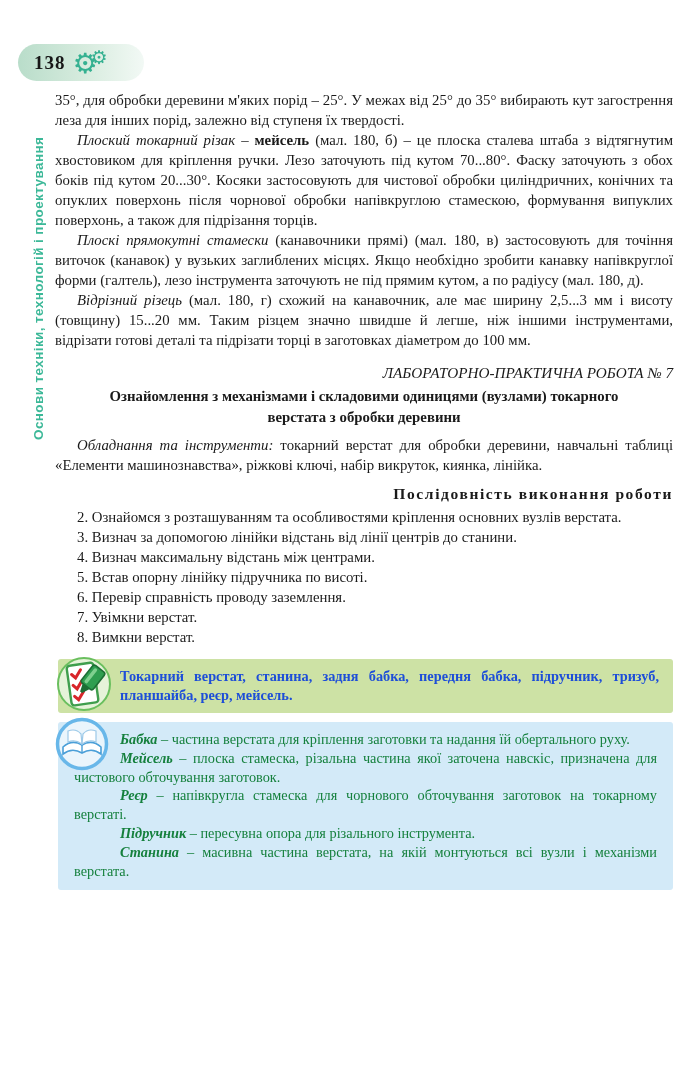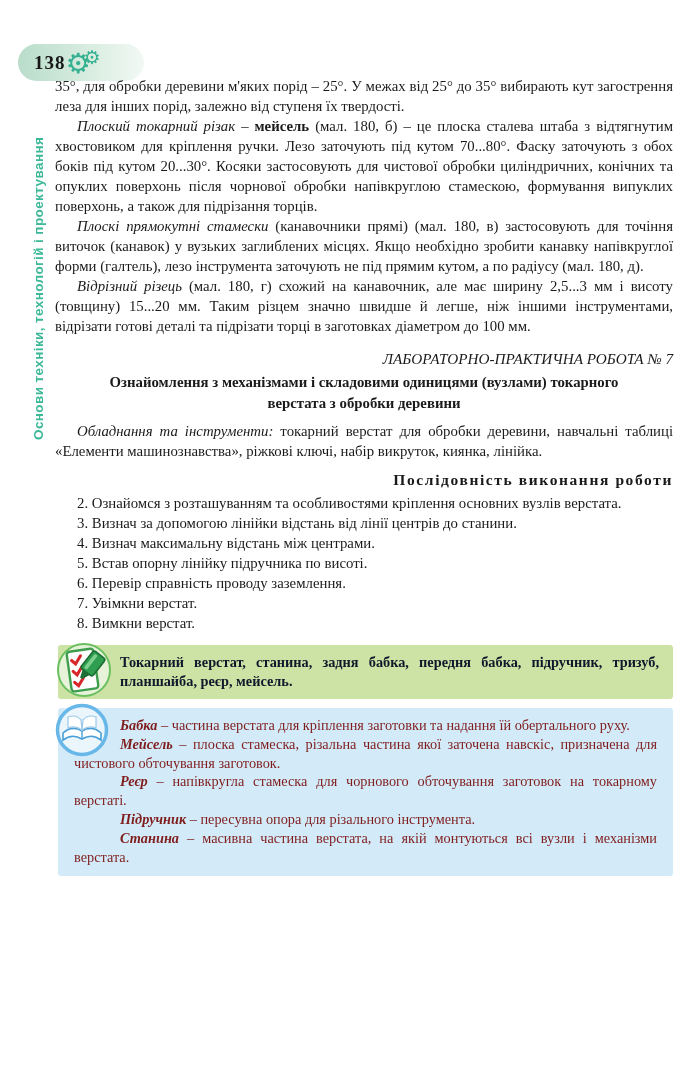--- a/index.html
+++ b/index.html
@@ -8,37 +8,37 @@
     font-family:"Liberation Serif", serif;color:#1a1a1a;overflow:hidden;
   }
   .it{font-style:italic;}
   .bd{font-weight:bold;}
 
   
   .header-pill{
     position:absolute;left:18px;top:44px;width:126px;height:37px;
     border-radius:19px;
     background:linear-gradient(90deg,#b9ddca 0%,#d8ecdf 55%,#f2f9f5 100%);
-    display:flex;align-items:center;padding-left:16px;box-sizing:border-box;
+    display:flex;align-items:center;padding-left:16px;box-sizing:border-box;gap:7px;
   }
   .page-number{font-weight:bold;font-size:19px;letter-spacing:1px;color:#171717;}
   .gear-glyphs{color:#35b191;line-height:0;white-space:nowrap;}
   .gear-glyphs .g1{font-family:"DejaVu Sans",sans-serif;font-size:28px;}
   .gear-glyphs .g2{font-family:"DejaVu Sans",sans-serif;font-size:19px;margin-left:-7px;vertical-align:9px;}
 
   
   .sidebar-label{
     position:absolute;left:31px;top:440px;transform:rotate(-90deg);transform-origin:0 0;
     font-family:"Liberation Sans",sans-serif;font-weight:bold;font-size:13.5px;
     letter-spacing:0.4px;color:#3cb898;white-space:nowrap;
   }
 
   
   .content{
-    position:absolute;left:55px;top:76px;width:618px;
+    position:absolute;left:55px;top:90px;width:618px;
     font-size:14.8px;line-height:20px;text-align:justify;
   }
   .content p{margin:0;}
   .para.indent{text-indent:22px;}
 
   .lab-title{text-align:right;font-style:italic;font-size:15.2px;margin-top:13px !important;text-indent:0;}
   .lab-subtitle{
     text-align:center;font-weight:bold;font-size:14.8px;line-height:21px;
     max-width:548px;margin:3px auto 0 !important;text-indent:0;
   }
@@ -47,29 +47,29 @@
   .proc-heading{
     text-align:right;font-weight:bold;font-size:15.5px;letter-spacing:1.6px;
     margin-top:9px !important;margin-bottom:3px !important;
   }
   .step{text-indent:22px;line-height:20px;}
 
   
   .kw-box{
     position:relative;margin:12px 0 0 3px;background:#cde2a5;border-radius:3px;
     padding:8px 14px 8px 62px;box-sizing:border-box;
-    font-weight:bold;color:#0f172a;font-size:14.3px;line-height:19px;text-align:justify;
+    font-weight:bold;color:#1d4ed8;font-size:14.3px;line-height:19px;text-align:justify;
   }
   .kw-icon{position:absolute;left:-2px;top:-4px;width:56px;height:58px;}
 
   
   .gl-box{
     position:relative;margin:9px 0 0 3px;background:#d3eaf8;border-radius:3px;
     padding:8px 16px 10px 16px;box-sizing:border-box;
-    font-size:14.3px;line-height:18.8px;text-align:justify;color:#7f1d1d;
+    font-size:14.3px;line-height:18.8px;text-align:justify;color:#15803d;
   }
   .gl-icon{position:absolute;left:-4px;top:-6px;width:56px;height:56px;}
   .def{text-indent:46px;margin:0;}
 </style>
 </head>
 <body>
 
 <div class="header-pill">
   <span class="page-number">138</span>
   <span class="gear-glyphs"><span class="g1">⚙</span><span class="g2">⚙</span></span>

